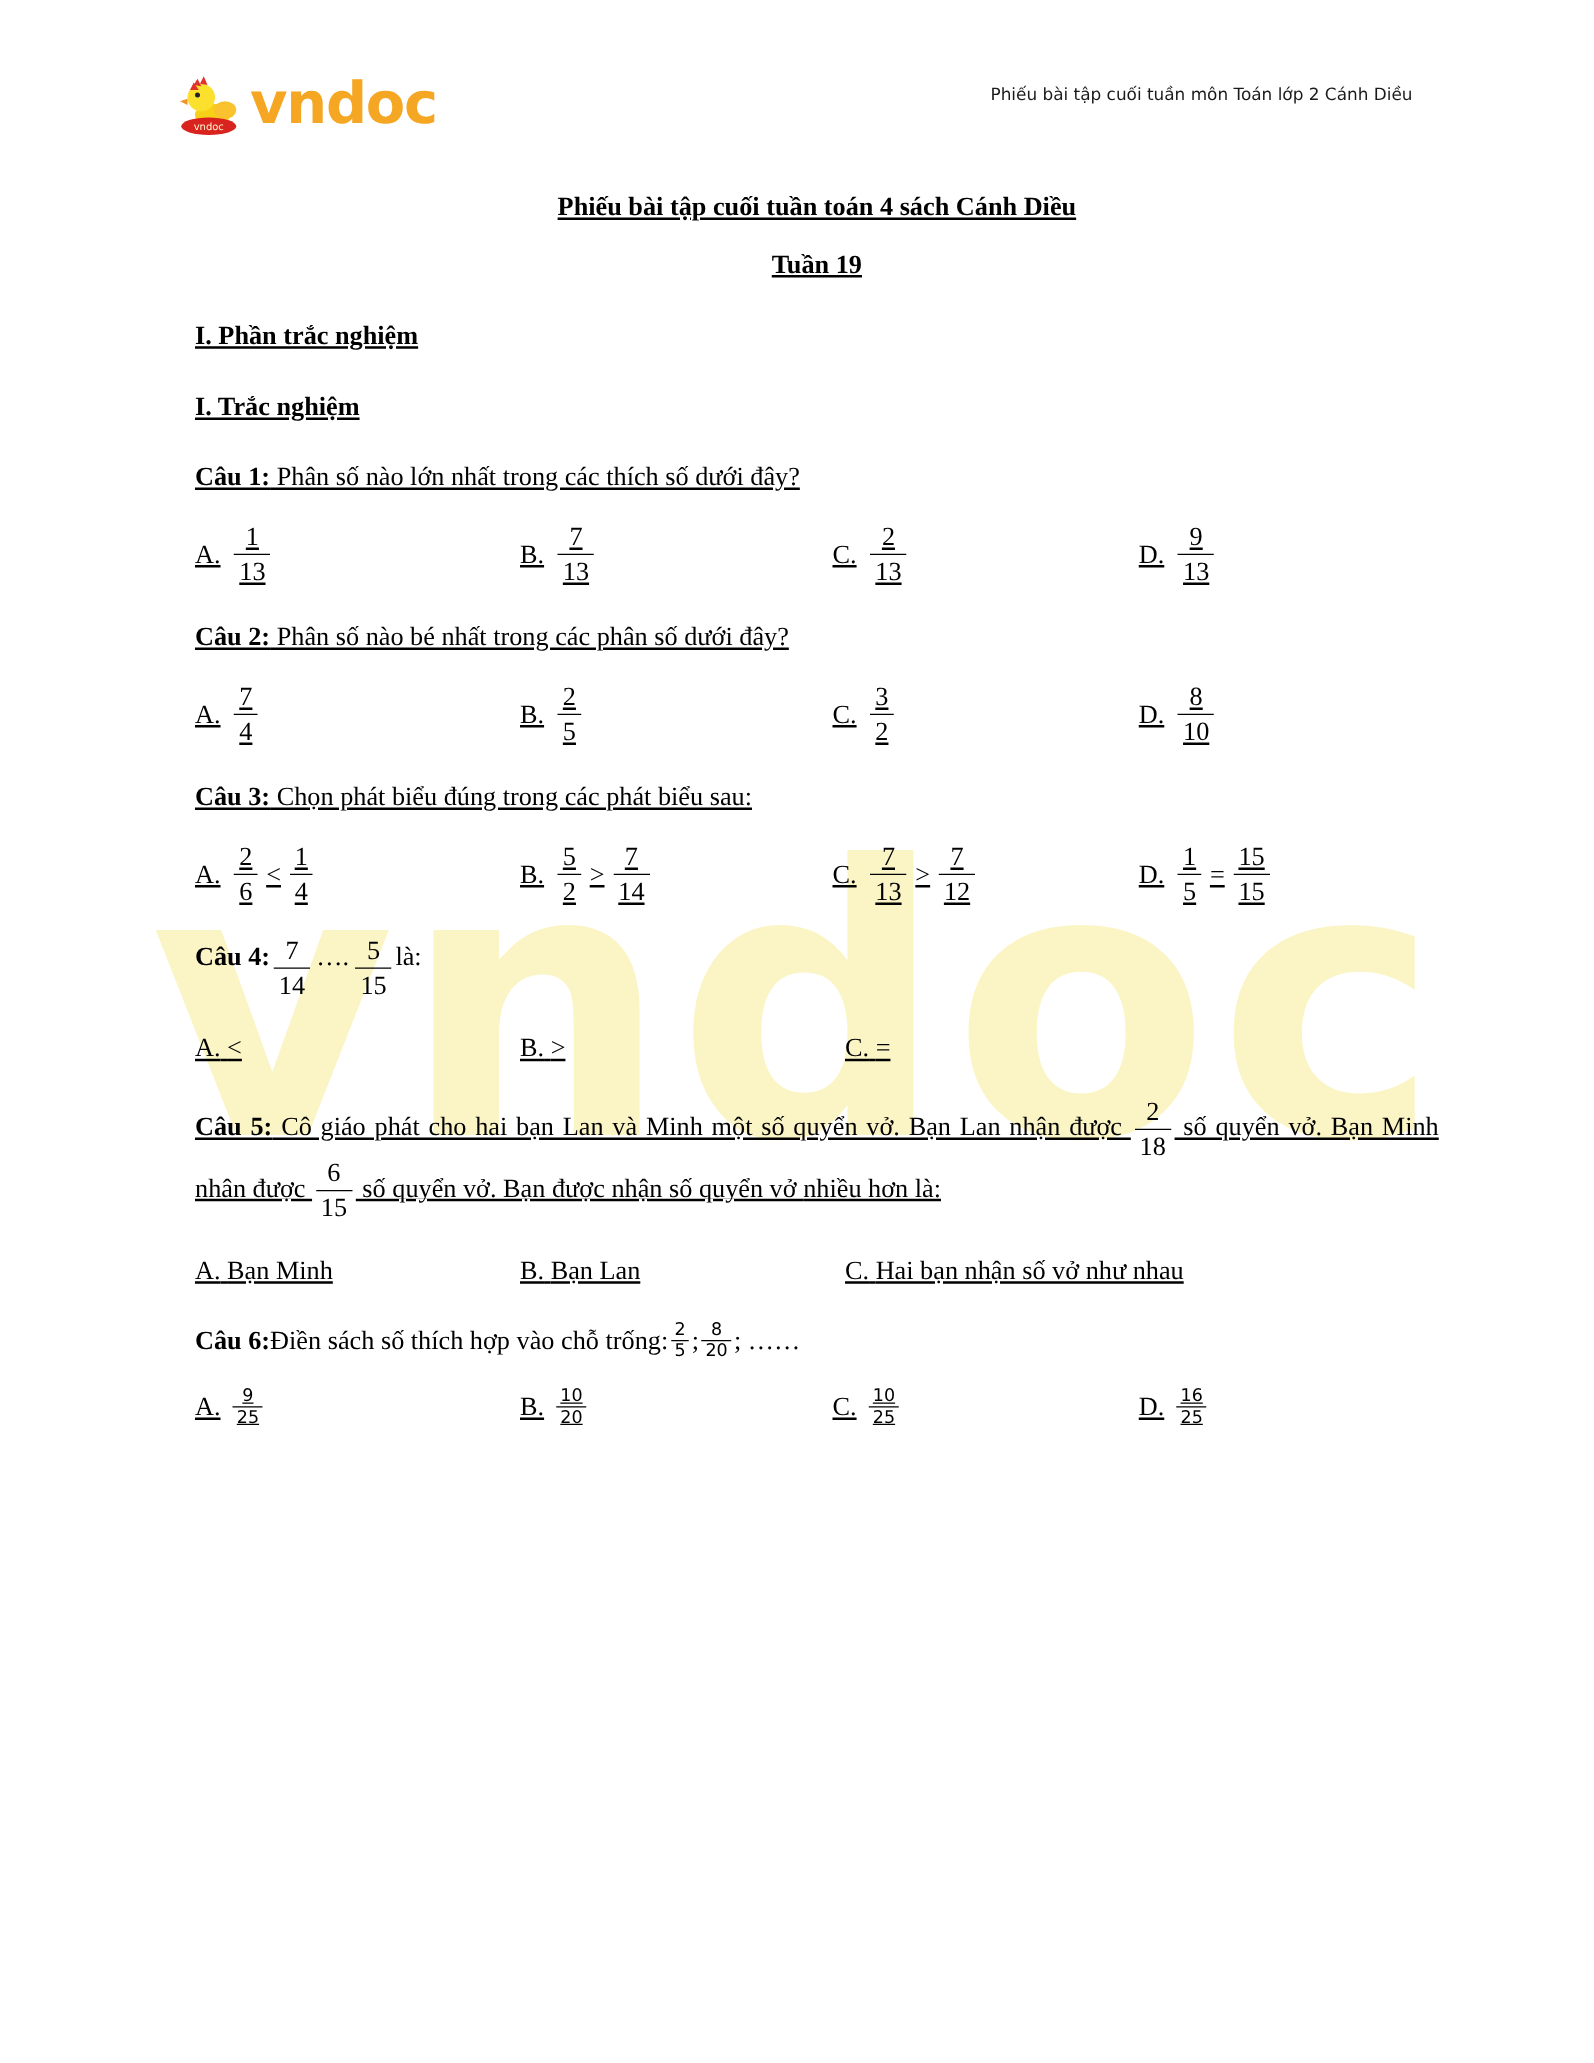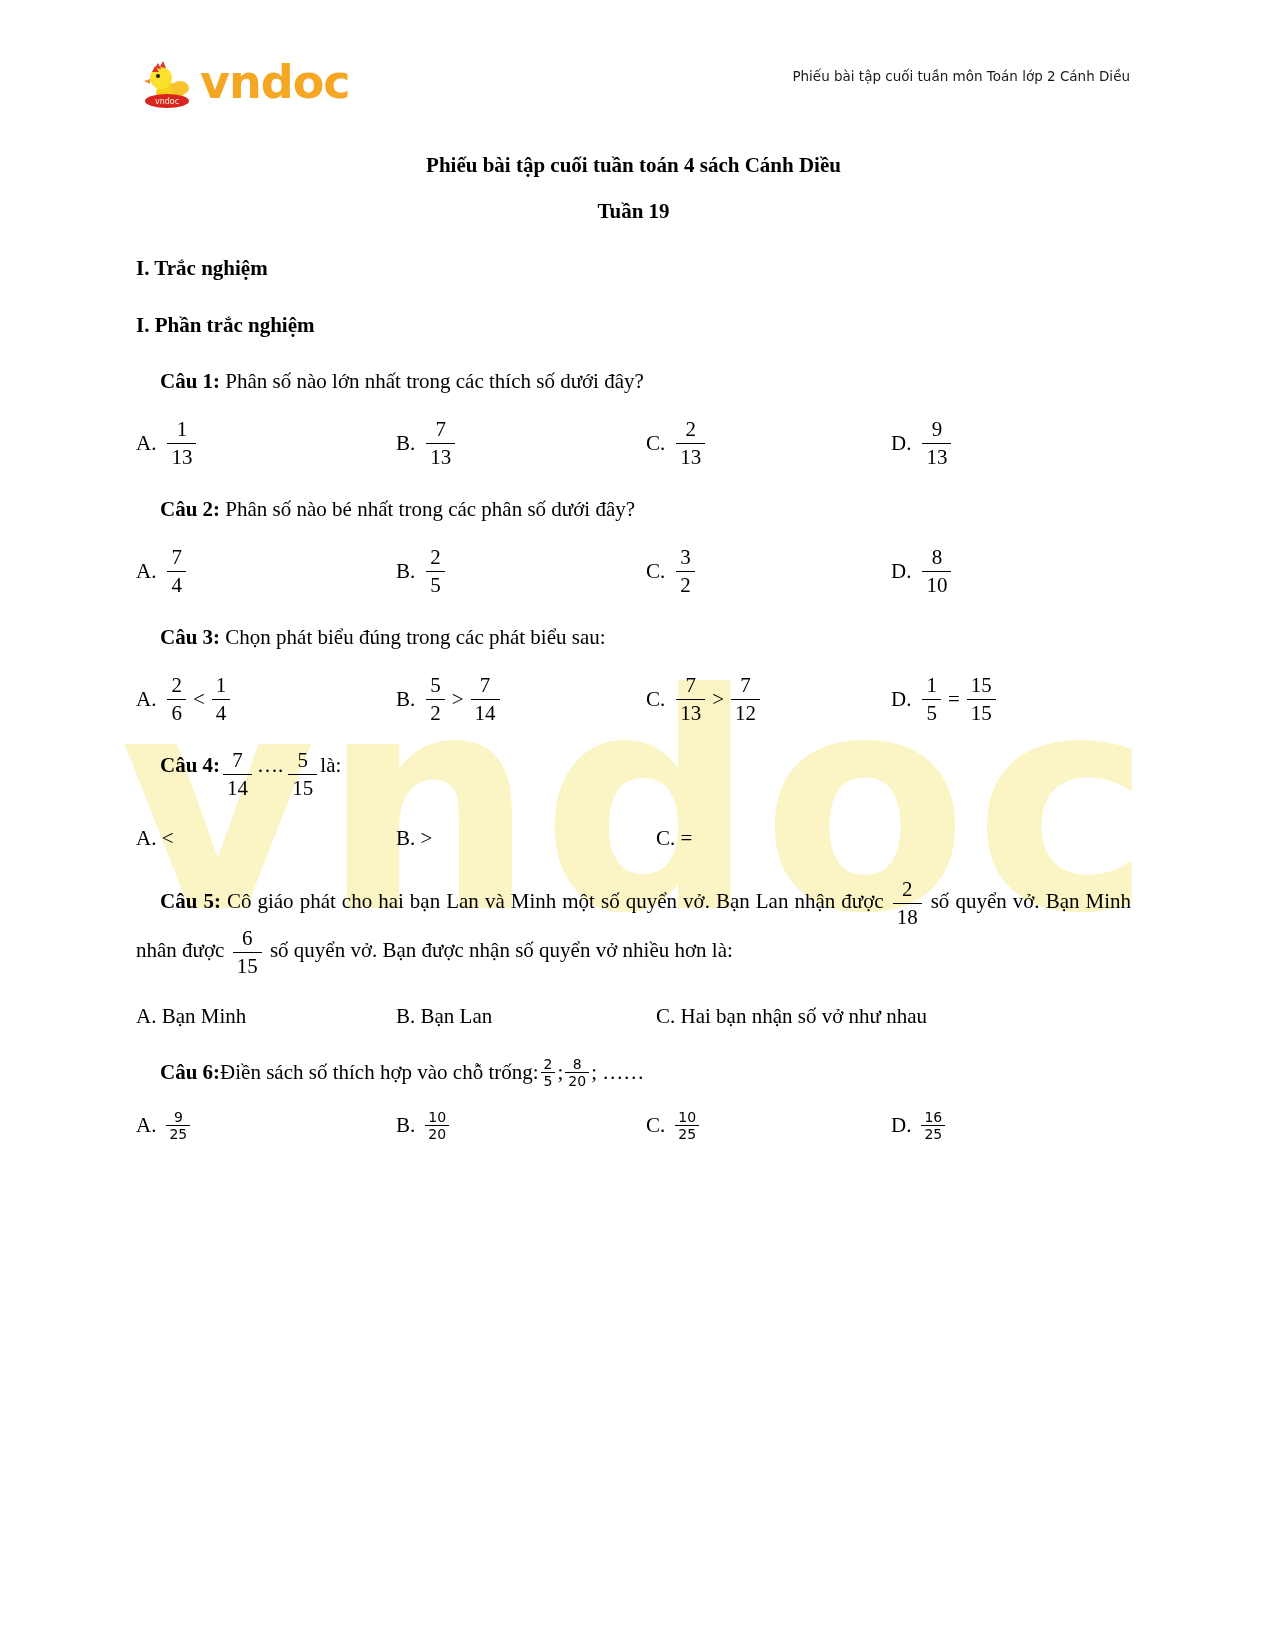--- a/index.html
+++ b/index.html
@@ -75,23 +75,24 @@
     font-size: 13.5px;
     line-height: 18px;
     color: #1a1a1a;
     padding-top: 15px;
     white-space: nowrap;
   }
 
   
   .content {
     position: absolute;
-    left: 136px;
+    left: 156px;
     top: 150px;
     width: 995px;
+    text-decoration: underline;
   }
   .title {
     text-align: center;
     font-weight: bold;
     font-size: 21px;
     line-height: 30px;
     margin: 0 0 6px 0;
   }
   .subtitle {
     text-align: center;
@@ -105,21 +106,21 @@
     font-size: 21px;
     line-height: 30px;
     margin: 27px 0 0 0;
   }
   .qline {
     font-size: 21px;
     line-height: 31px;
     margin: 26px 0 0 0;
     text-align: justify;
   }
-  .qlabel { font-weight: bold; margin-left: 24px; }
+  .qlabel { font-weight: bold; }
 
   .opts {
     display: flex;
     margin: 22px 0 0 0;
     font-size: 21px;
   }
   .opt {
     display: flex;
     align-items: center;
     box-sizing: border-box;
@@ -194,22 +195,22 @@
       <span class="logo-word">vndoc</span>
     </div>
     <div class="header-note">Phiếu bài tập cuối tuần môn Toán lớp 2 Cánh Diều</div>
   </div>
 
   <div class="content">
 
     <h1 class="title">Phiếu bài tập cuối tuần toán 4 sách Cánh Diều</h1>
     <h2 class="subtitle">Tuần 19</h2>
 
+    <div class="heading">I. Phần trắc nghiệm</div>
     <div class="heading">I. Trắc nghiệm</div>
-    <div class="heading">I. Phần trắc nghiệm</div>
 
     
     <div class="qline">
       <span class="qlabel">Câu 1:</span><span> Phân số nào lớn nhất trong các thích số dưới đây?</span>
     </div>
     <div class="opts">
       <div class="opt opt-w1">
         <span class="opt-letter">A.</span>
         <span class="frac big">
           <span class="num">1</span>

